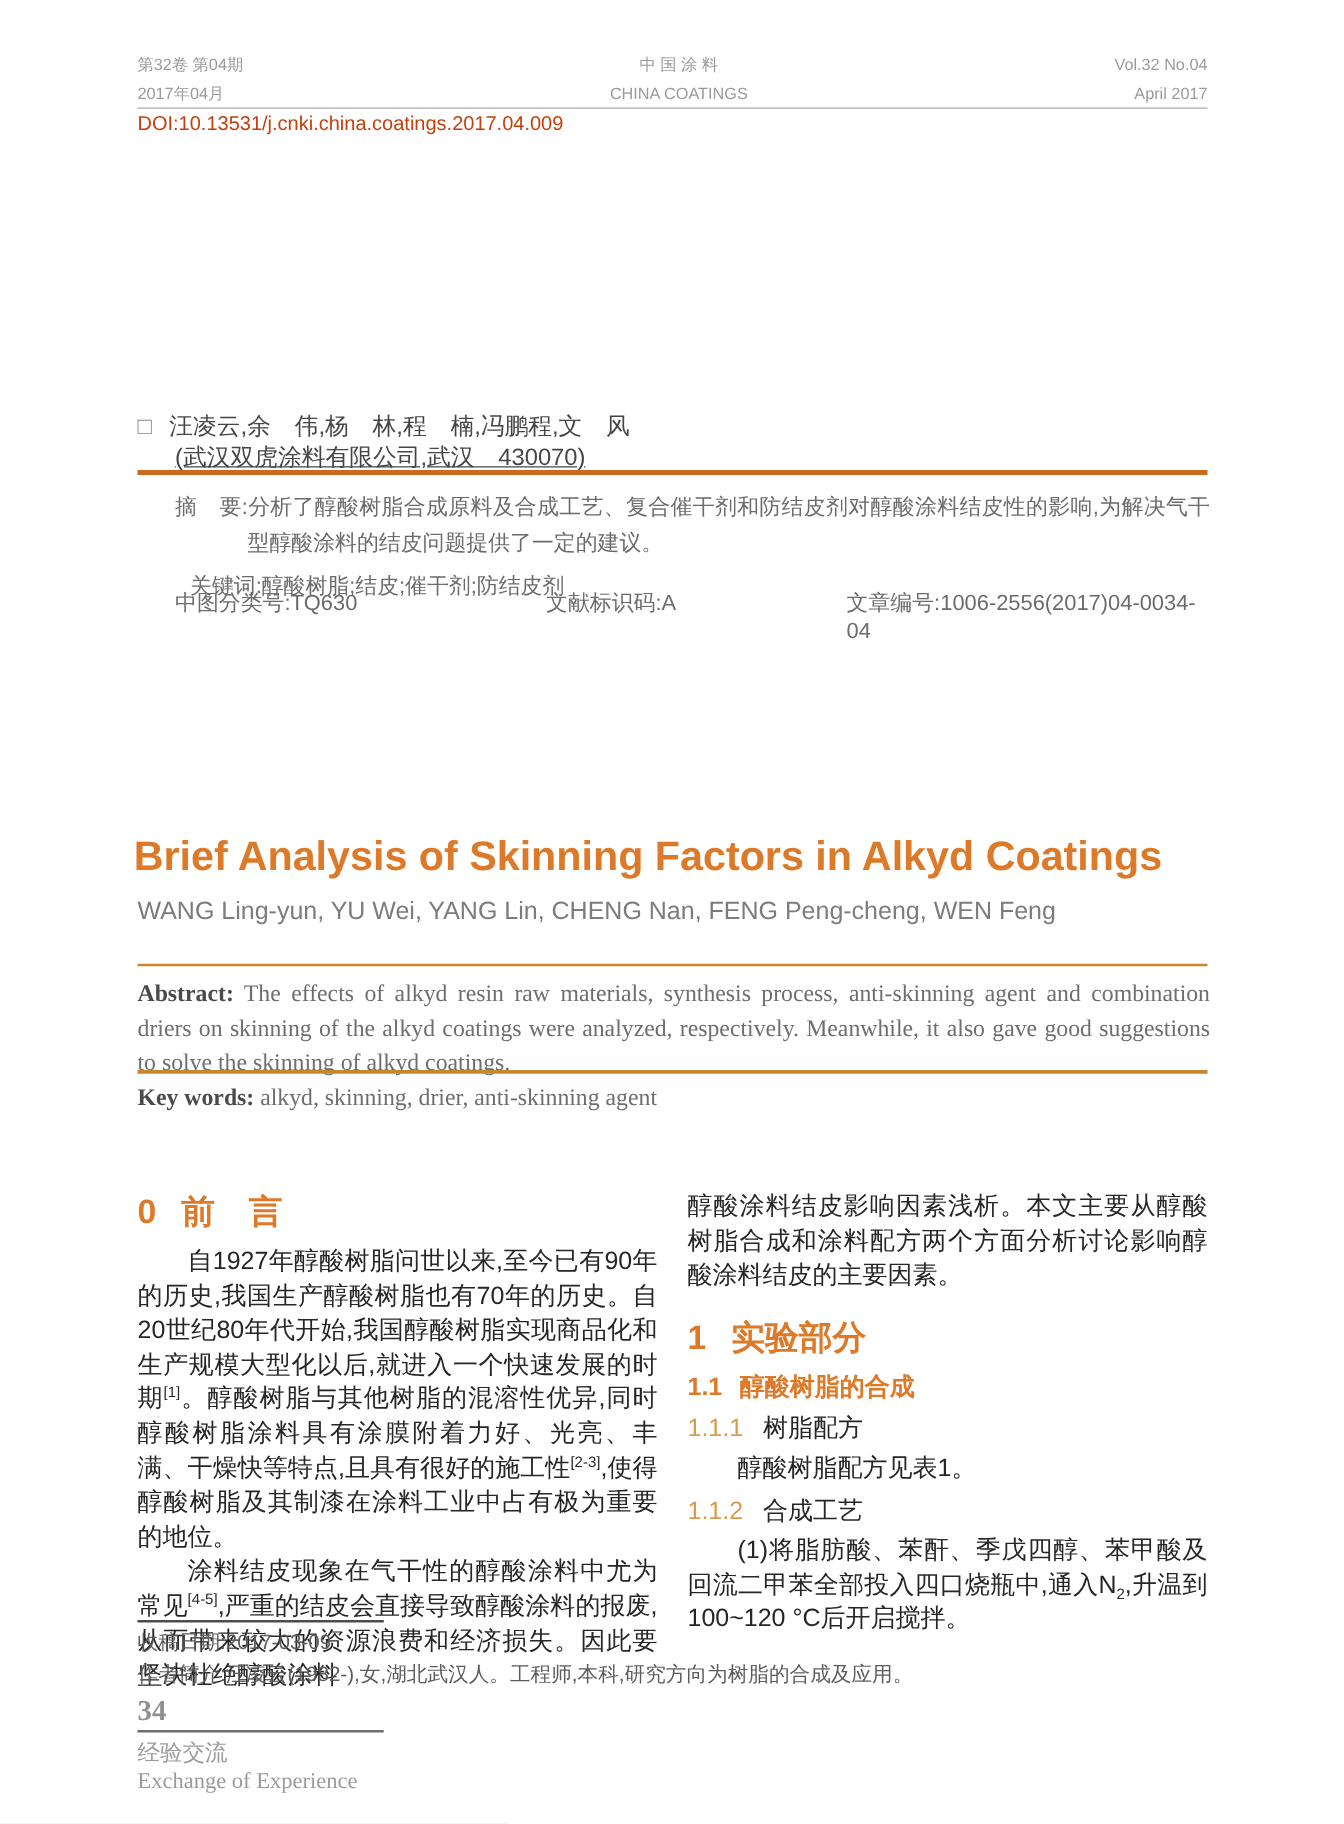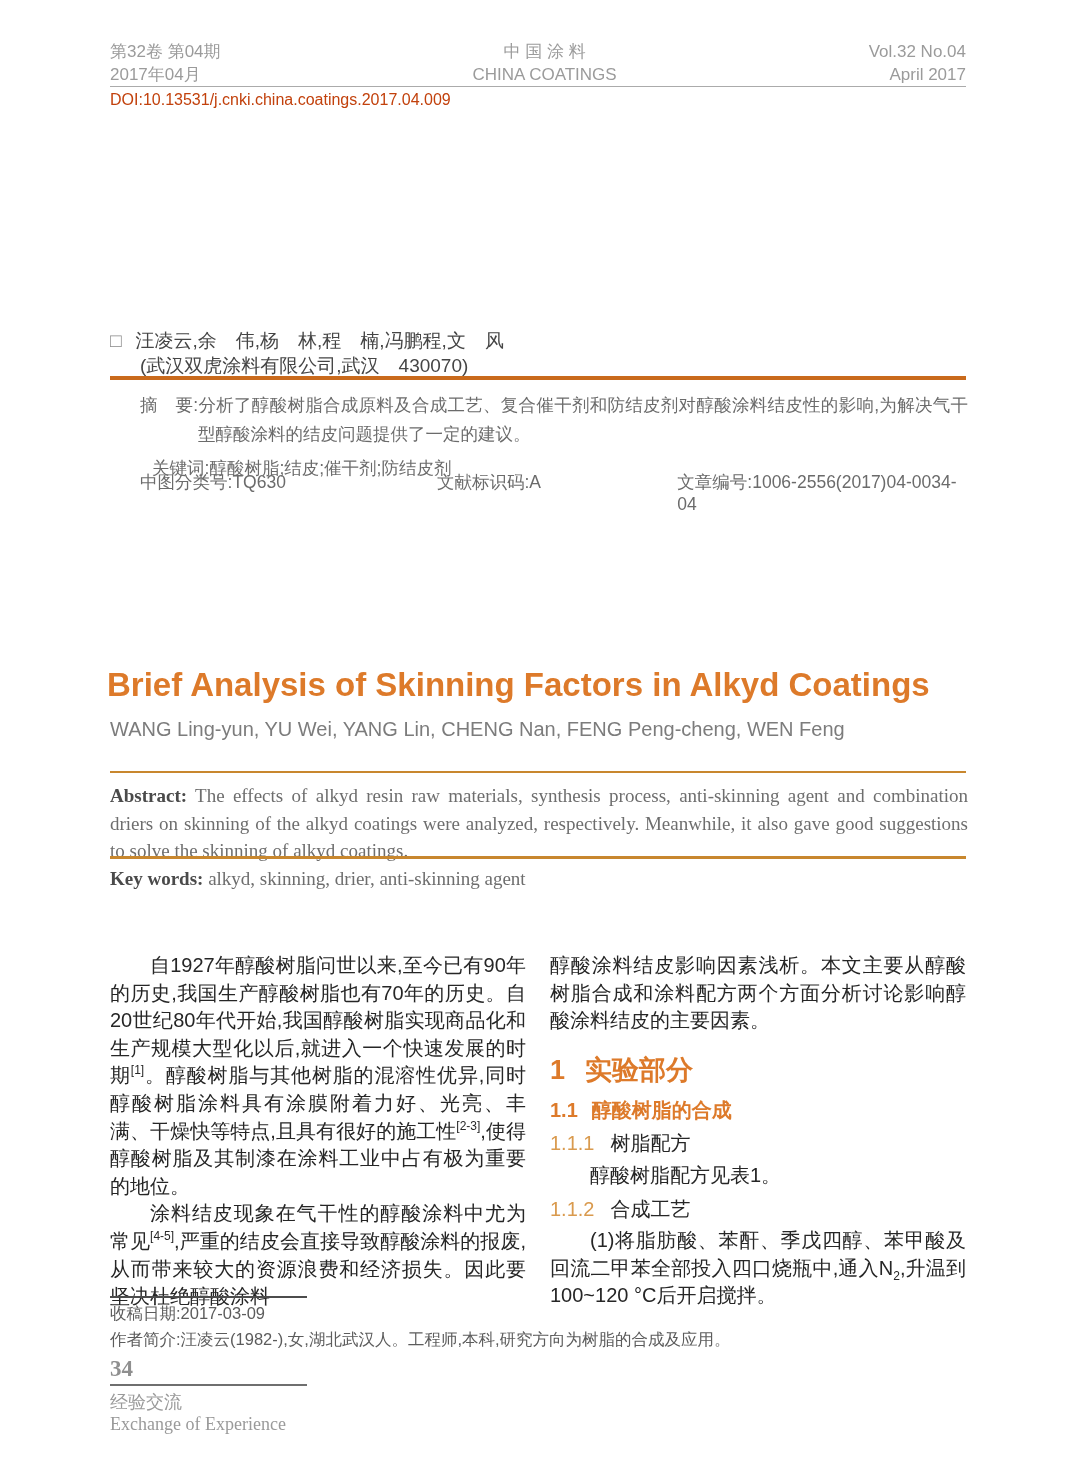--- a/index.html
+++ b/index.html
@@ -4,32 +4,32 @@
 <style>
   html,body { margin:0; padding:0; background:#e8e8e8; }
   .page {
     position:relative; width:1075px; height:1459px; margin:0 auto;
     background:#ffffff; overflow:hidden;
     font-family:"Liberation Sans", sans-serif;
   }
   
   .header { position:absolute; left:110px; top:40px; width:856px;
     display:flex; justify-content:space-between; color:#9b9b9b;
-    font-size:17px; line-height:23px; }
+    font-size:13px; line-height:23px; }
   .header .c { text-align:center; }
   .header .r { text-align:right; }
   .header-rule { position:absolute; left:110px; top:86px; width:856px; height:1px; background:#ababab; }
   .doi { position:absolute; left:110px; top:91px; font-size:16px; color:#c2410c; }
 
   
   .title-cn { position:absolute; left:107px; top:250px; font-size:47px; font-weight:bold;
     color:#dd7a2a; letter-spacing:2px; }
   .authors-cn { position:absolute; left:110px; top:328px; font-size:19px; color:#454545; }
   .authors-cn .marker { color:#8a8a8a; margin-right:14px; }
-  .affil-cn { position:absolute; left:140px; top:353px; font-size:19px; color:#454545; }
+  .affil-cn { position:absolute; left:140px; top:353px; font-size:19px; color:#454545;text-decoration:underline; }
   .rule-thick { position:absolute; left:110px; top:376px; width:856px; height:4px; background:#c96a1c; }
 
   
   .abstract-cn { position:absolute; left:140px; top:391px; width:828px;
     font-size:17.5px; line-height:29px; color:#6b6b6b; }
   .abstract-cn .hang { padding-left:58px; text-indent:-58px; text-align:justify; }
   .abstract-cn .kw { margin-top:5px;margin-left:12px; }
   .class-row { position:absolute; left:140px; top:470px; width:828px; display:flex;
     font-size:17.5px; color:#6b6b6b; }
   .class-row .i1 { width:305px; }
@@ -119,20 +119,23 @@
   <div class="authors-en">WANG Ling-yun, YU Wei, YANG Lin, CHENG Nan, FENG Peng-cheng, WEN Feng</div>
   <div class="rule-en"></div>
   <div class="abstract-en">
     <div><b>Abstract:</b><span> The effects of alkyd resin raw materials, synthesis process, anti-skinning agent and combination driers on skinning of the alkyd coatings were analyzed, respectively. Meanwhile, it also gave good suggestions to solve the skinning of alkyd coatings.</span></div>
     <div><b>Key words:</b><span> alkyd, skinning, drier, anti-skinning agent</span></div>
   </div>
   <div class="rule-abs-end"></div>
 
   <div class="body-cols">
     <div class="col">
+      <div class="h-big">
+        <span class="num">0</span><span>前　言</span>
+      </div>
       <p><span>自1927年醇酸树脂问世以来,至今已有90年的历史,我国生产醇酸树脂也有70年的历史。自20世纪80年代开始,我国醇酸树脂实现商品化和生产规模大型化以后,就进入一个快速发展的时期</span><sup>[1]</sup><span>。醇酸树脂与其他树脂的混溶性优异,同时醇酸树脂涂料具有涂膜附着力好、光亮、丰满、干燥快等特点,且具有很好的施工性</span><sup>[2-3]</sup><span>,使得醇酸树脂及其制漆在涂料工业中占有极为重要的地位。</span></p>
       <p><span>涂料结皮现象在气干性的醇酸涂料中尤为常见</span><sup>[4-5]</sup><span>,严重的结皮会直接导致醇酸涂料的报废,从而带来较大的资源浪费和经济损失。因此要坚决杜绝醇酸涂料</span></p>
     </div>
     <div class="col">
       <p class="noindent">醇酸涂料结皮影响因素浅析。本文主要从醇酸树脂合成和涂料配方两个方面分析讨论影响醇酸涂料结皮的主要因素。</p>
       <div class="h-big mt">
         <span class="num">1</span><span>实验部分</span>
       </div>
       <div class="h-mid">
         <span class="num">1.1</span><span>醇酸树脂的合成</span>

